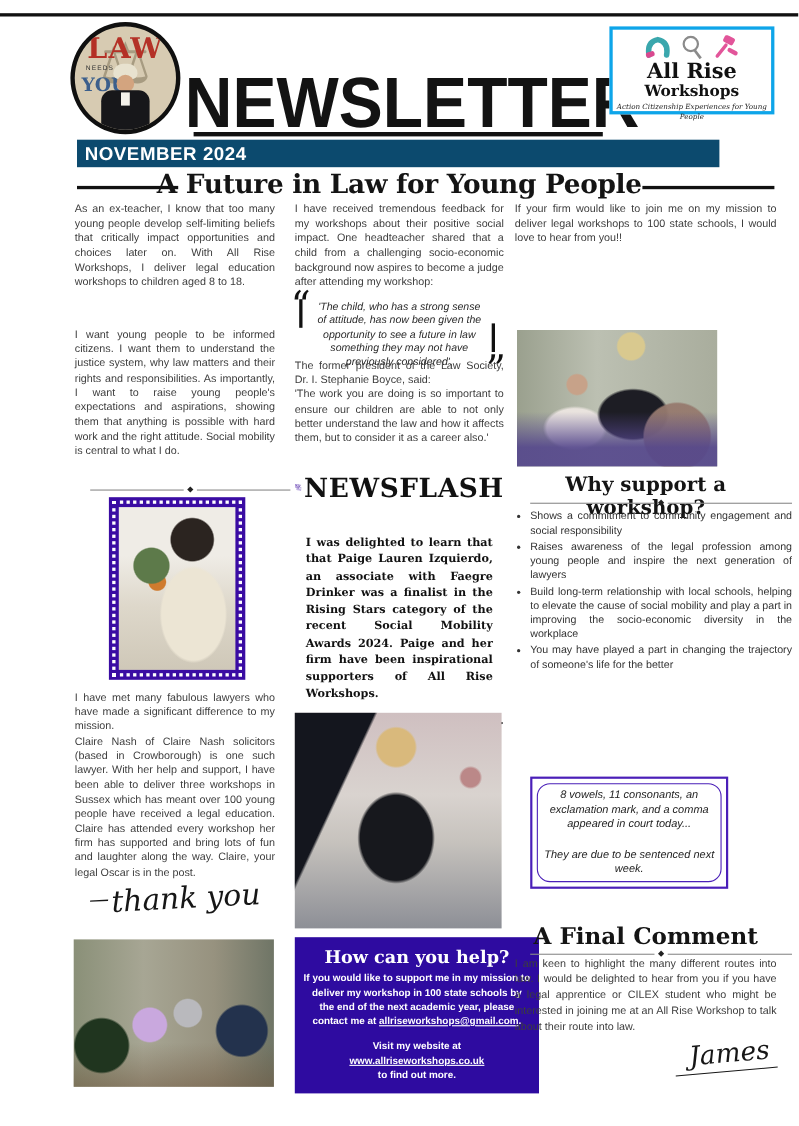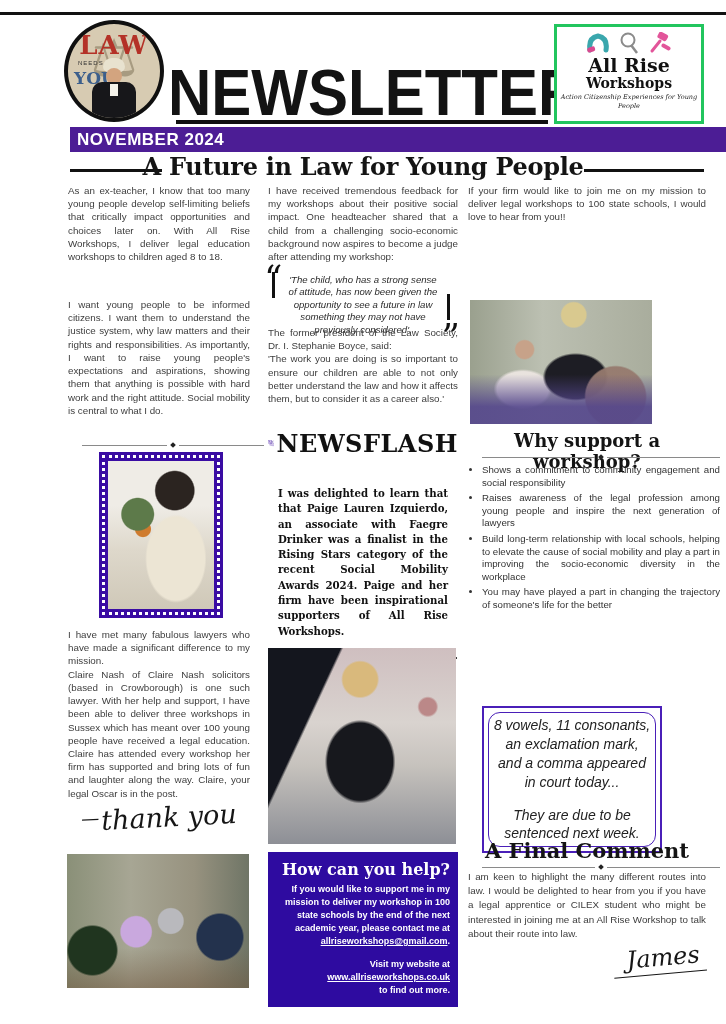--- a/index.html
+++ b/index.html
@@ -25,28 +25,28 @@
   .logo-man-body{position:absolute;left:50%;top:58px;transform:translateX(-50%);width:44px;height:40px;
     background:#17171a;border-radius:10px 10px 0 0;}
   .logo-man-collar{position:absolute;left:50%;top:60px;transform:translateX(-50%);width:8px;height:12px;background:#f4f2ea;}
 
   .brand-top{left:172px;top:26px;width:376px;text-align:center;font-size:29px;color:#161616;
     letter-spacing:1.5px;font-weight:500;white-space:nowrap;}
   .brand-main{left:168px;top:56px;width:384px;text-align:center;font-size:60px;color:#131313;
     font-weight:bold;letter-spacing:0px;transform:scaleY(1.08);transform-origin:top;white-space:nowrap;}
   .brand-underline{left:176px;top:120px;width:372px;height:4px;background:#111;}
 
-  .rlogo{left:554px;top:24px;width:150px;height:100px;border:3px solid #22c55e;background:#fff;
+  .rlogo{left:554px;top:24px;width:150px;height:80px;border:3px solid #0ea5e9;background:#fff;
     box-sizing:border-box;text-align:center;padding-top:3px;}
   .rlogo-icons{display:flex;justify-content:center;gap:7px;height:26px;align-items:center;}
   .rlogo-line1{font-family:"DejaVu Serif",serif;font-weight:bold;font-size:19px;color:#111;line-height:1;}
   .rlogo-line2{font-family:"DejaVu Serif",serif;font-weight:bold;font-size:14px;color:#111;line-height:1.15;}
   .rlogo-tag{font-family:"DejaVu Serif",serif;font-style:italic;font-size:6.5px;color:#222;line-height:1.3;margin-top:2px;}
 
-  .date-bar{left:70px;top:127px;width:656px;height:25px;background:#4c1d95;color:#fff;
+  .date-bar{left:70px;top:127px;width:584px;height:25px;background:#0c4a6e;color:#fff;
     font-weight:bold;font-size:17px;line-height:25px;padding-left:7px;box-sizing:border-box;letter-spacing:.5px;}
 
   
   .lead-title{left:0;top:152px;width:726px;text-align:center;font-family:"DejaVu Serif",serif;
     font-weight:bold;font-size:24px;color:#141414;letter-spacing:-0.3px;}
   .rule-left{left:70px;top:169px;width:92px;height:3px;background:#111;}
   .rule-right{left:584px;top:169px;width:120px;height:3px;background:#111;}
 
   
   .body-p{font-size:9.8px;line-height:1.35;text-align:justify;color:#3d3d3d;margin:0;}
@@ -126,24 +126,24 @@
 
   
   .joke-head{position:relative;text-align:center;padding:6px 0 2px 0;}
   .joke-corner-l{position:absolute;left:6px;top:0;width:26px;height:30px;
     border-left:3px double #8a63c9;border-top:3px double #8a63c9;}
   .joke-corner-r{position:absolute;right:40px;top:0;width:26px;height:30px;
     border-right:3px double #8a63c9;border-top:3px double #8a63c9;}
   .joke-arrow{text-align:center;color:#5b2fae;font-size:14px;line-height:1;margin-top:1px;}
   .joke-box{position:relative;margin:6px 44px 0 14px;border:2px solid #4a1fb8;padding:8px;}
   .joke-box::before{content:"";position:absolute;inset:4px;border:1.5px solid #4a1fb8;border-radius:12px;}
-  .joke-text{position:relative;font-style:italic;font-size:14px;line-height:1.35;text-align:center;color:#222;}
-
-  
-  .help-box{background:#2e0ba0;color:#fff;text-align:right;padding:8px 8px 10px 8px;box-sizing:border-box;width:190px;}
+  .joke-text{position:relative;font-style:italic;font-size:10px;line-height:1.35;text-align:center;color:#222;}
+
+  
+  .help-box{background:#2e0ba0;color:#fff;text-align:center;padding:8px 8px 10px 8px;box-sizing:border-box;width:222px;}
   .help-title{font-family:"DejaVu Serif",serif;font-weight:bold;font-size:16px;margin-bottom:4px;}
   .help-p{font-size:9px;font-weight:bold;line-height:1.45;margin:0;}
   .help-link{text-decoration:underline;color:#fff;font-weight:bold;}
 
   .final-p{font-size:9.8px;line-height:1.45;text-align:justify;color:#3d3d3d;margin:0;}
 </style>
 </head>
 <body>
 
 <div class="page">

